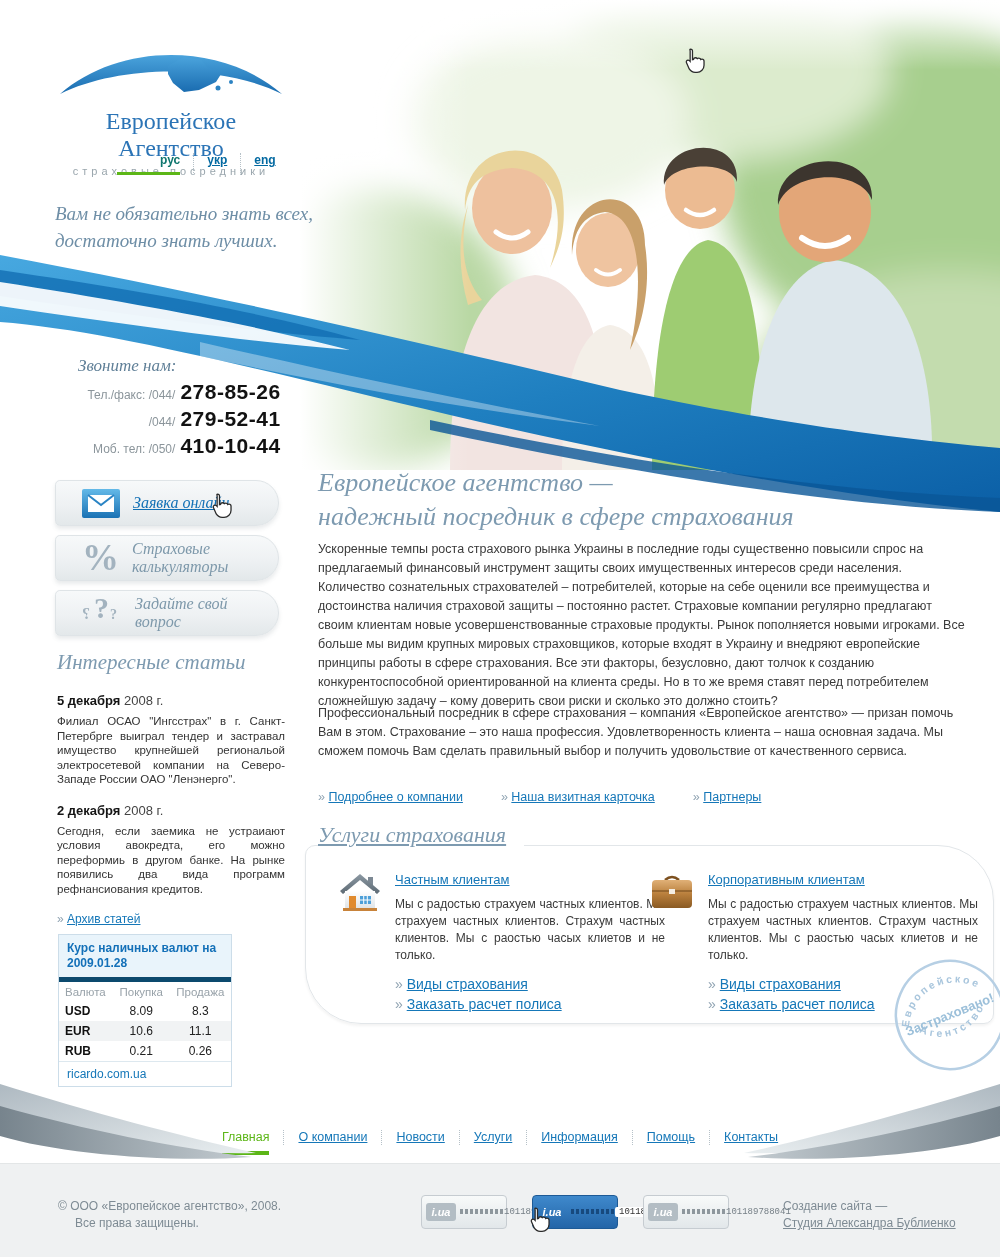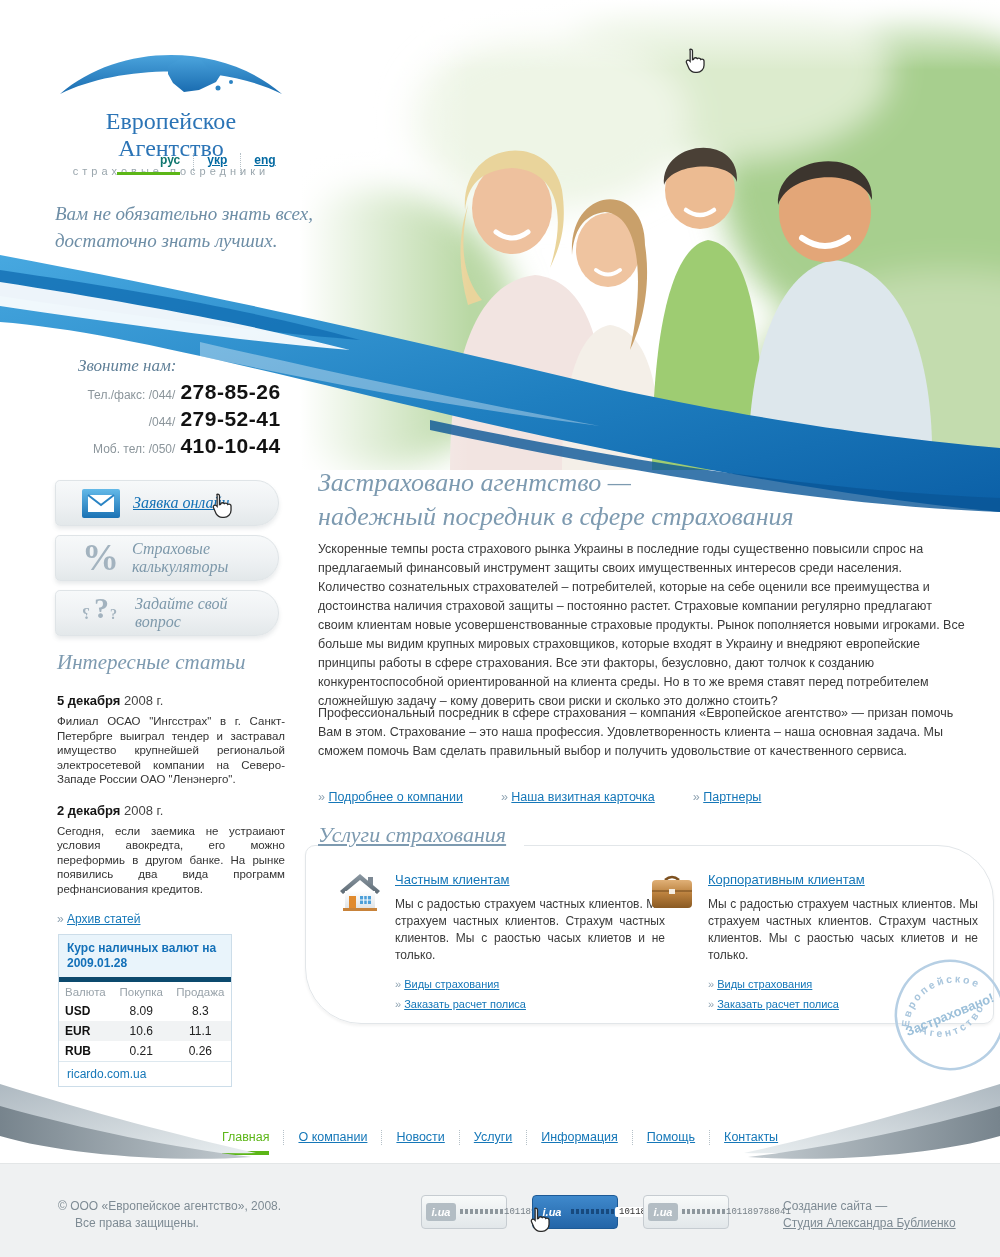--- a/index.html
+++ b/index.html
@@ -96,21 +96,21 @@
              padding-right:18px;z-index:6;}
   .svc-panel{left:305px;top:845px;width:687px;height:177px;border:1px solid #e2e6e9;
              border-radius:10px 56px 10px 56px;box-shadow:0 2px 3px rgba(0,0,0,.05);z-index:4;}
   .svc-col{width:330px;display:flex;gap:14px;z-index:5;}
   .svc-col1{left:339px;top:870px;}
   .svc-col2{left:650px;top:870px;}
   .svc-icon{flex:0 0 42px;padding-top:2px;}
   .svc-body{width:270px;}
   .svc-link-title{font-size:13px;}
   .svc-text{font-size:12px;line-height:17px;text-align:justify;color:#3a3a3a;margin:8px 0 10px;}
-  .svc-links{font-size:11px;line-height:20px;}
+  .svc-links{font-size:14px;line-height:20px;}
 
   .stamp{left:890px;top:955px;z-index:7;}
 
   
   .wings{left:0;top:1078px;z-index:1;}
   .foot-strip{left:0;top:1163px;width:1000px;height:94px;background:#eff1f2;border-top:1px solid #e3e6e7;}
   .copyright{left:58px;top:1198px;font-size:12px;line-height:17px;color:#7e8b94;}
   .copyright .l2{padding-left:17px;}
   .credits{left:783px;top:1198px;font-size:12px;line-height:17px;color:#7e8b94;}
   .credits a{color:#7e8b94;text-decoration:underline;cursor:pointer;}
@@ -319,21 +319,21 @@
         <td class="code">RUB</td>
         <td class="c">0.21</td>
         <td class="c">0.26</td>
       </tr>
     </tbody>
       </table>
     <div class="cur-src"><a>ricardo.com.ua</a></div>
   </div>
 
   <div class="abs main-head">
-    <div>Застраховано агентство —</div>
+    <div>Европейское агентство —</div>
     <div>надежный посредник в сфере страхования</div>
   </div>
   <div class="abs para p1">Ускоренные темпы роста страхового рынка Украины в последние годы существенно повысили спрос на предлагаемый финансовый инструмент защиты своих имущественных интересов среди населения. Количество сознательных страхователей – потребителей, которые на себе оценили все преимущества и достоинства наличия страховой защиты – постоянно растет. Страховые компании регулярно предлагают своим клиентам новые усовершенствованные страховые продукты. Рынок пополняется новыми игроками. Все больше мы видим крупных мировых страховщиков, которые входят в Украину и внедряют европейские принципы работы в сфере страхования. Все эти факторы, безусловно, дают толчок к созданию конкурентоспособной ориентированной на клиента среды. Но в то же время ставят перед потребителем сложнейшую задачу – кому доверить свои риски и сколько это должно стоить?</div>
   <div class="abs para p2">Профессиональный посредник в сфере страхования – компания «Европейское агентство» — призан помочь Вам в этом. Страхование – это наша профессия. Удовлетворенность клиента – наша основная задача. Мы сможем помочь Вам сделать правильный выбор и получить удовольствие от качественного сервиса.</div>
 
   <div class="abs main-links">
     <span><span class="arrow">»</span> <a class="blue-link">Подробнее о компании</a></span>
     <span><span class="arrow">»</span> <a class="blue-link">Наша визитная карточка</a></span>
     <span><span class="arrow">»</span> <a class="blue-link">Партнеры</a></span>
   </div>

